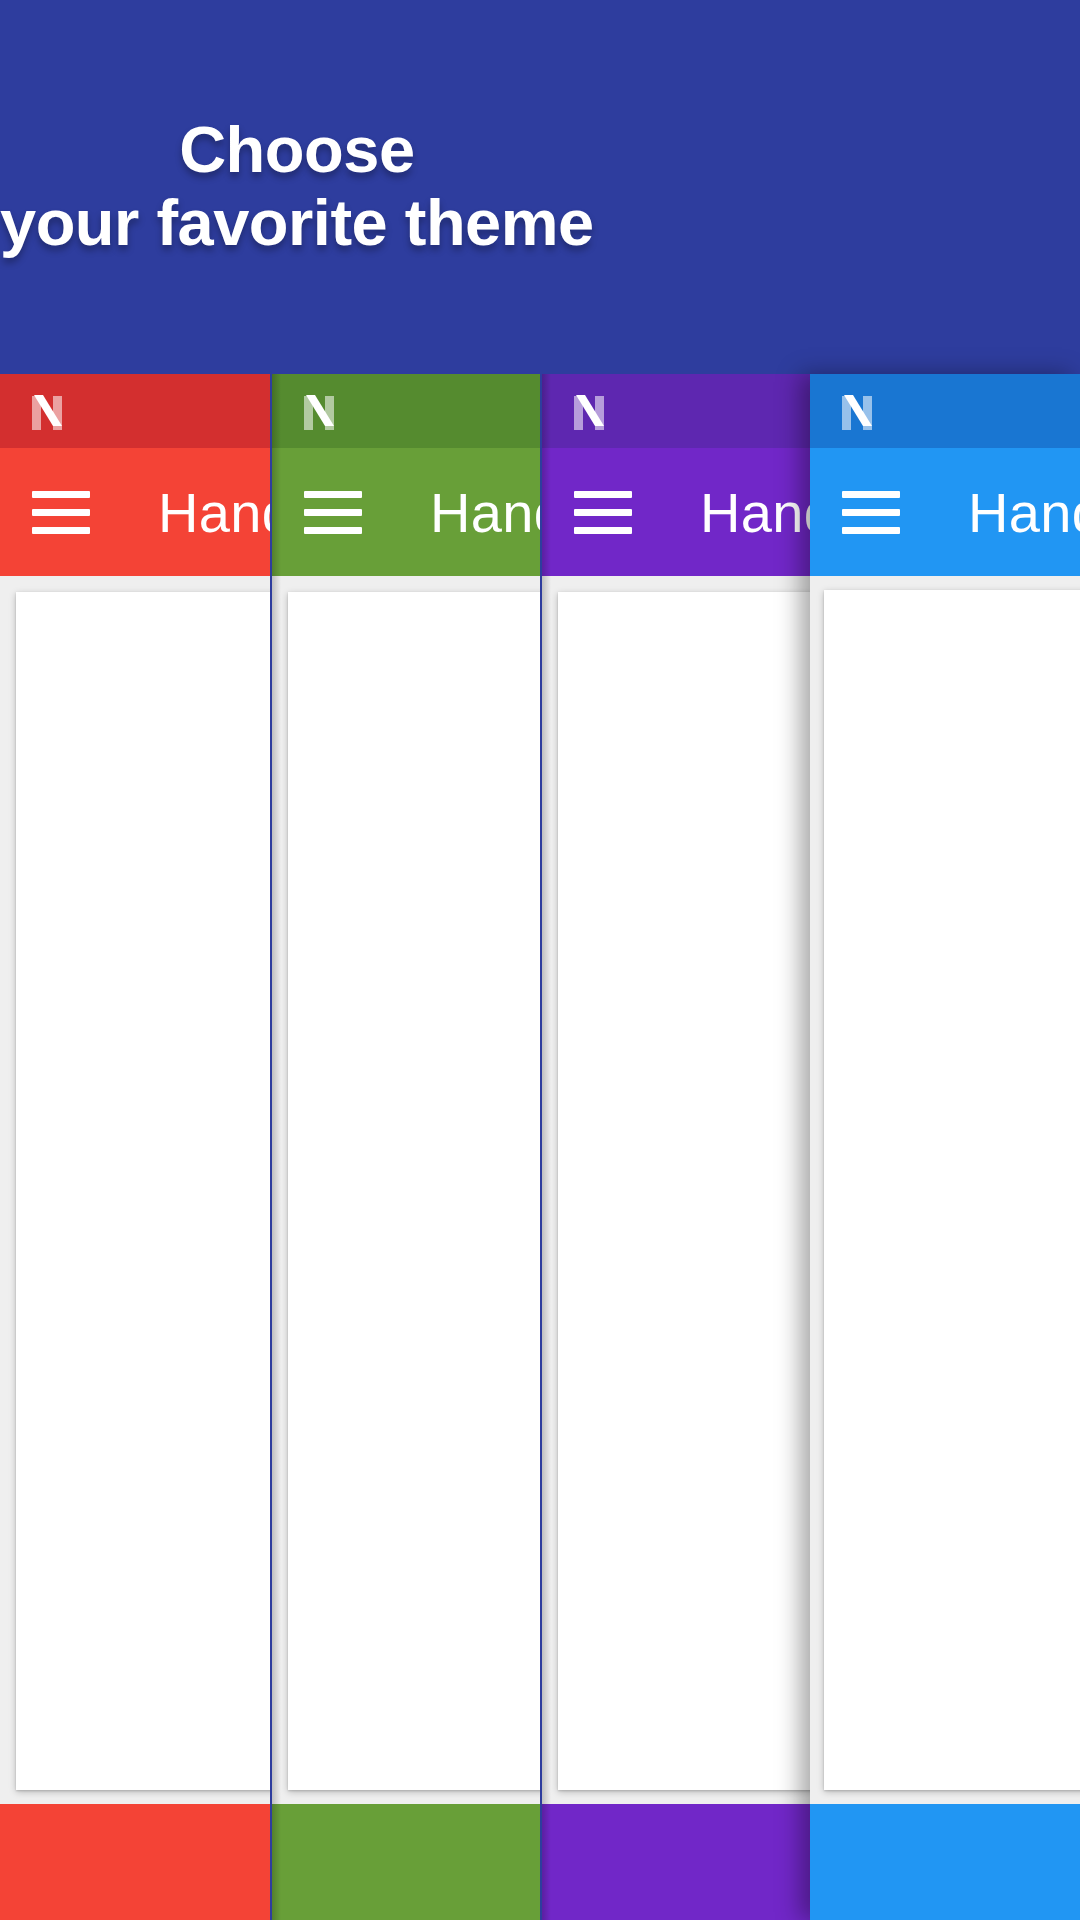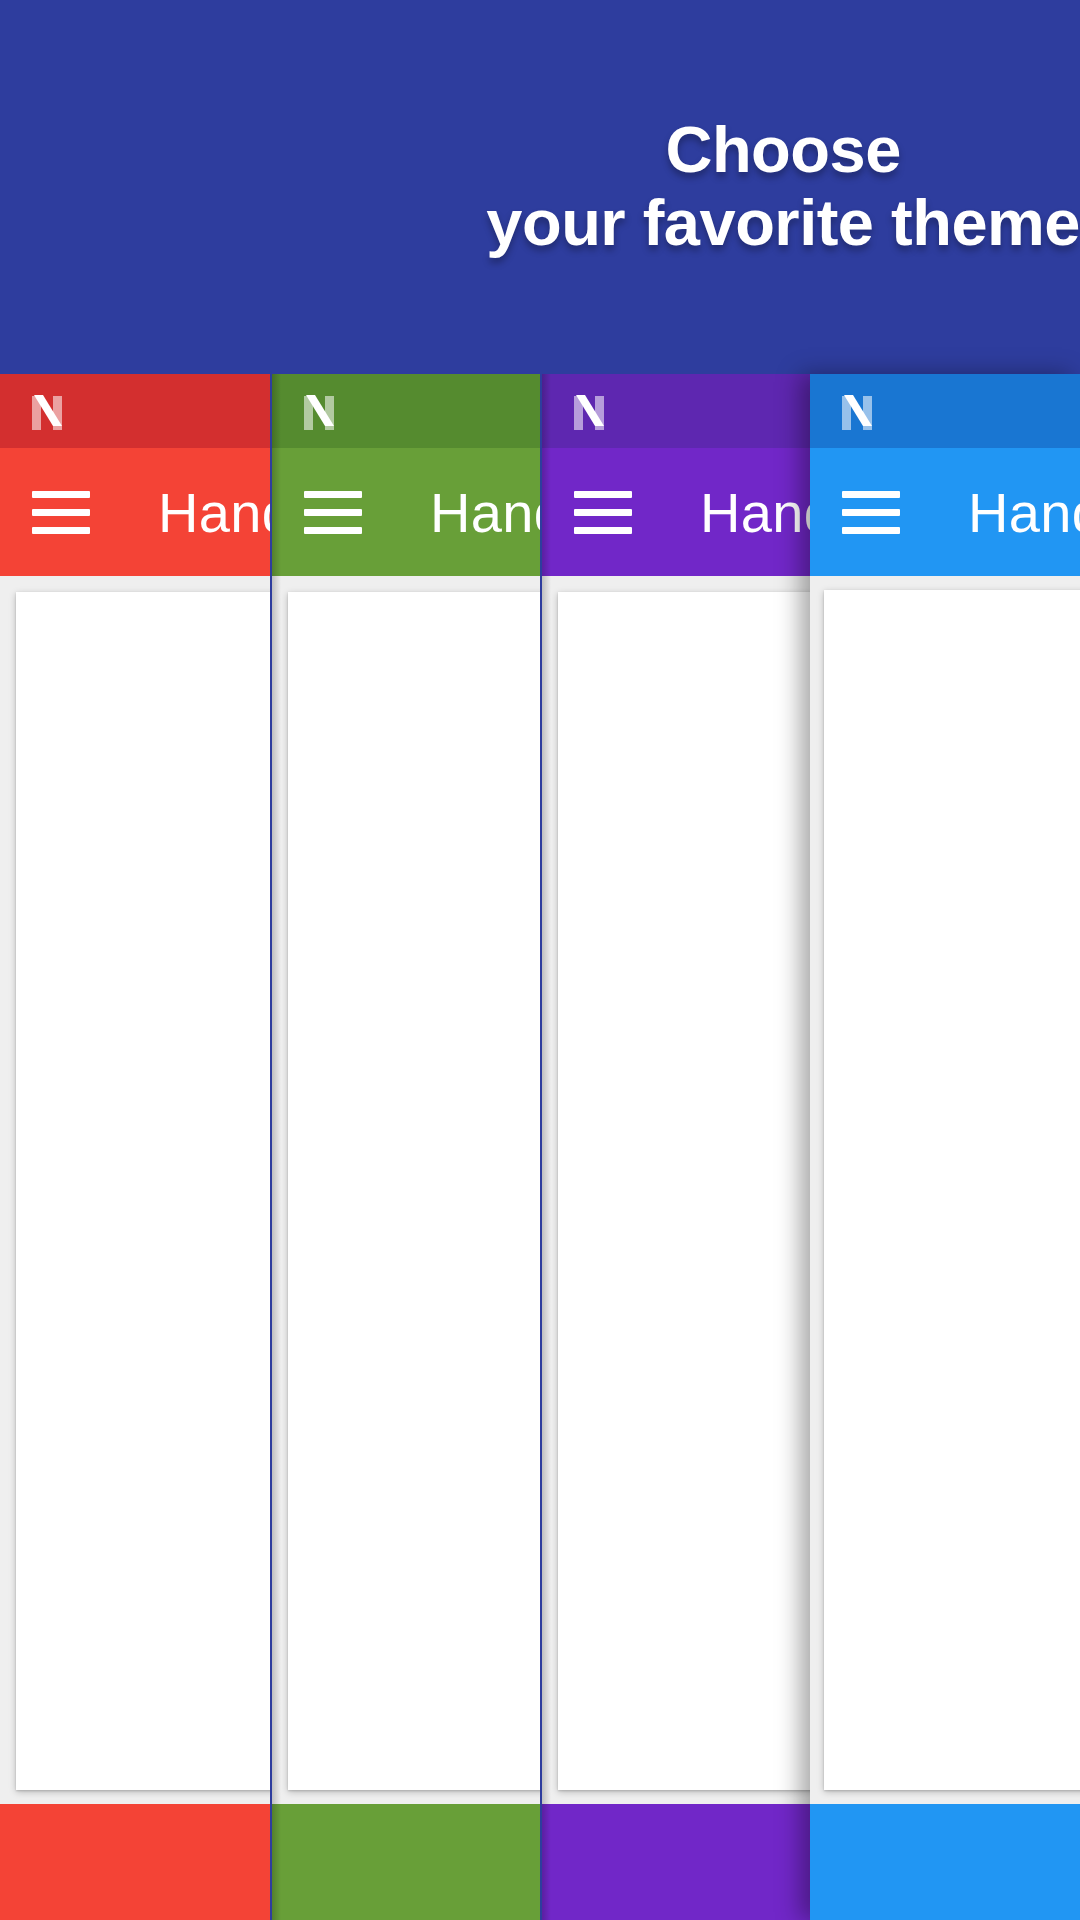--- a/index.html
+++ b/index.html
@@ -6,21 +6,21 @@
   html,body { width:1080px; height:1920px; overflow:hidden; }
   body {
     font-family:"Liberation Sans", sans-serif;
     background:#2E3D9E;
   }
 
   
   #header {
     position:absolute; left:0; top:0; width:1080px; height:374px;
     background:#2E3D9E;
-    display:flex; align-items:center; justify-content:flex-end;
+    display:flex; align-items:center; justify-content:flex-start;
   }
   #header-title {
     color:#ffffff;
     font-size:65px;
     font-weight:bold;
     line-height:1.12;
     text-align:center;
     letter-spacing:-0.5px;
     text-shadow:0 5px 7px rgba(0,0,0,0.30);
     white-space:pre-line;

